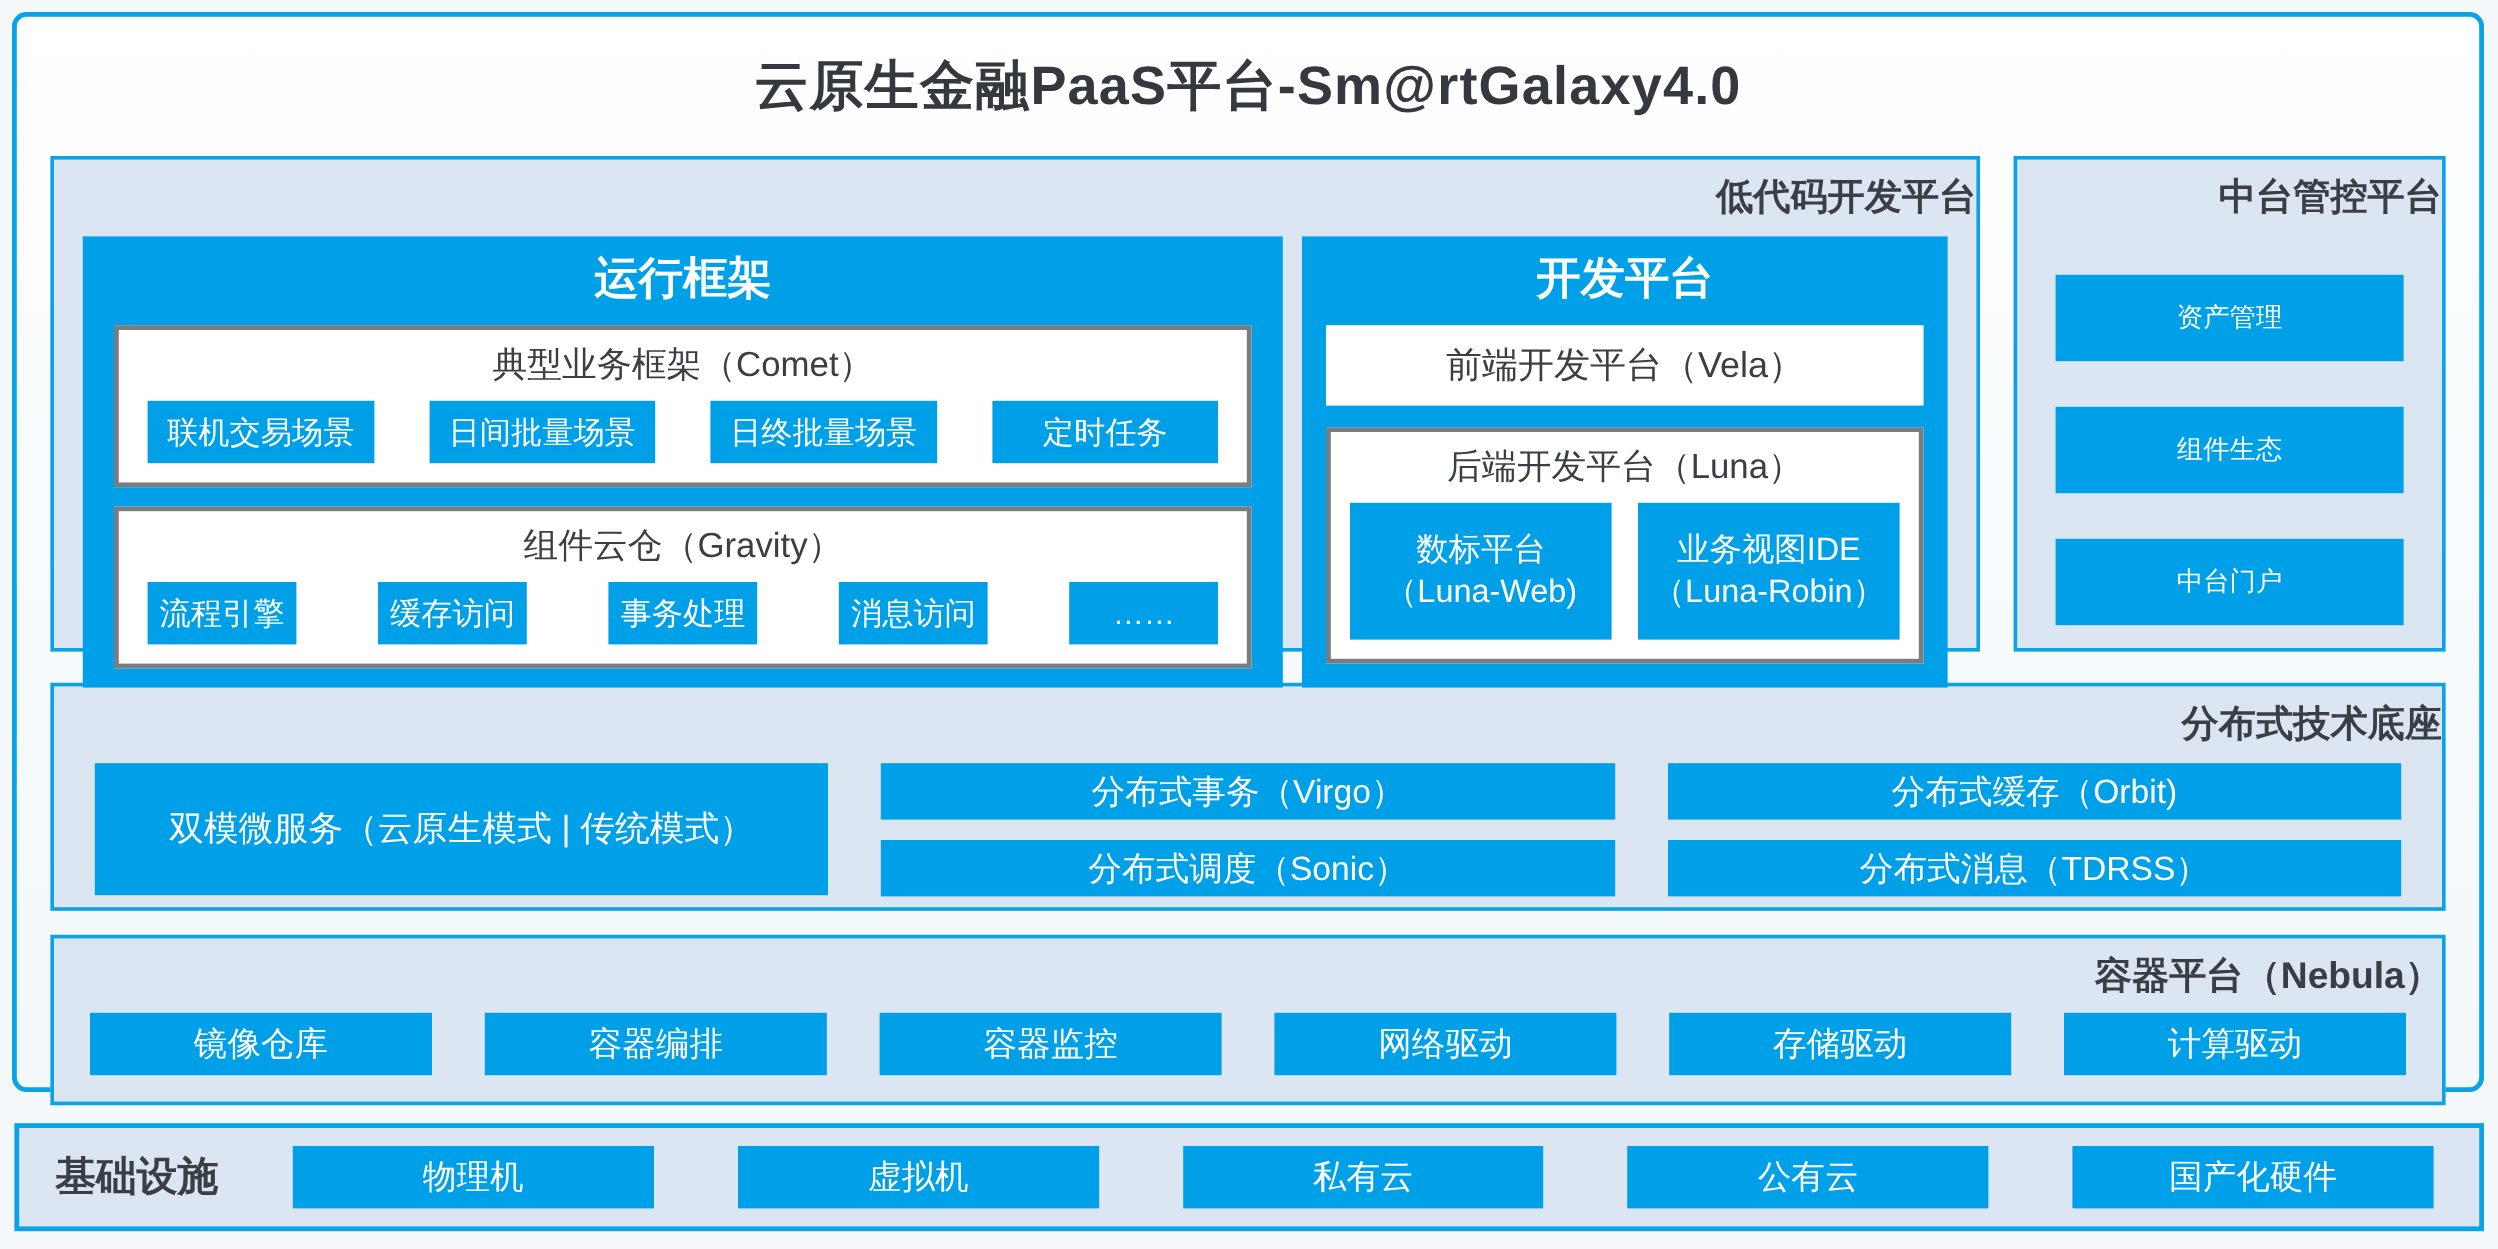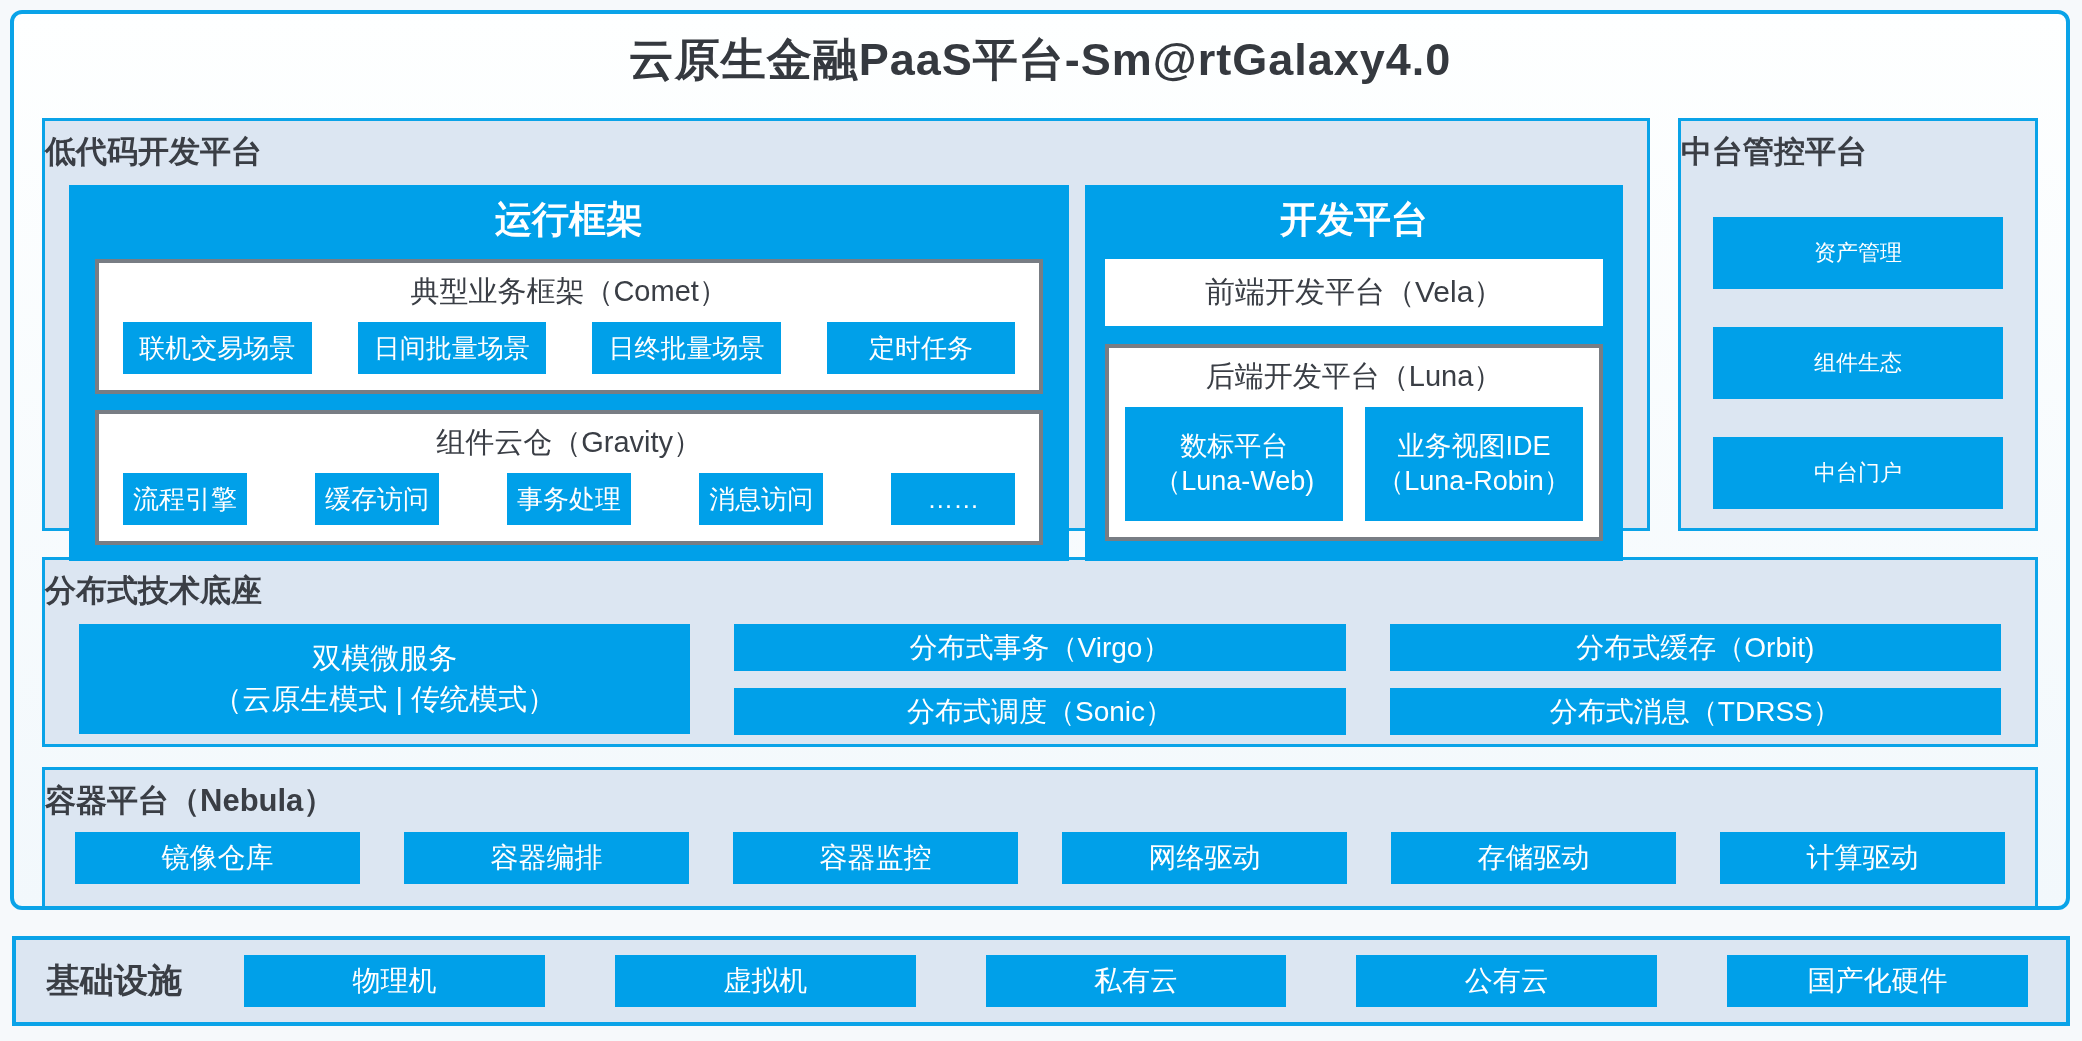--- a/index.html
+++ b/index.html
@@ -14,32 +14,32 @@
   body{
     width:2082px;height:1041px;position:relative;
     background:#f6f9fb;
     font-family:"Liberation Sans","DejaVu Sans",sans-serif;
     color:var(--text-dark);
   }
   .outer{
     position:absolute;left:10px;top:10px;width:2060px;height:900px;
     border:4px solid var(--border-blue);border-radius:12px;
     background:linear-gradient(180deg,#feffff 0%,#f2f8fc 100%);
-    padding:0 28px;
+    padding:12px 28px;
   }
   .page-title{
     margin-top:16px;text-align:center;
     font-size:45px;font-weight:bold;color:#35393f;letter-spacing:1px;
   }
   .panel{
     background:var(--panel-bg);
     border:3px solid var(--border-blue);
   }
   .panel-title{
-    text-align:left;font-size:31px;font-weight:bold;color:var(--text-dark);
+    text-align:right;font-size:31px;font-weight:bold;color:var(--text-dark);
     margin-top:10px;
   }
   .row1{display:flex;gap:28px;margin-top:28px;height:413px;}
   .panel-lowcode{flex:1;display:flex;flex-direction:column;}
   .lowcode-body{display:flex;gap:16px;padding:12px 24px 0 24px;flex:1;}
   .bluepanel{background:var(--accent);display:flex;flex-direction:column;margin-bottom:8px;}
   .bp-runtime{flex:1.86;}
   .bp-dev{flex:1;}
   .bluepanel-title{
     color:#fff;font-size:37px;font-weight:bold;text-align:center;
@@ -64,21 +64,21 @@
   .luna-box{margin:0 20px 20px 20px;flex:1;display:flex;flex-direction:column;}
   .luna-row{padding:0 16px 16px 16px;gap:22px;flex:1;}
   .btn.two-line{flex-direction:column;line-height:1.3;font-size:27px;height:auto;min-height:86px;}
   
   .panel-mid{width:360px;flex:none;}
   .mid-btns{display:flex;flex-direction:column;gap:38px;margin:44px 32px 0 32px;}
   .mid-btns .btn{height:72px;font-size:22px;flex:none;}
   
   .panel-dist{margin-top:26px;height:190px;}
   .dist-body{display:flex;gap:44px;padding:12px 34px 0 34px;}
-  .btn.dual{flex:1;flex-direction:column;height:110px;font-size:29px;line-height:1.4;}
+  .btn.dual{flex:1;height:110px;font-size:29px;line-height:1.4;}
   .dist-col{flex:1;display:flex;flex-direction:column;gap:17px;}
   .dist-col .btn{height:47px;font-size:28px;flex:none;}
   
   .panel-container{margin-top:20px;height:142px;}
   .panel-container .btnrow{gap:44px;padding:10px 30px 0 30px;}
   .panel-container .btn{font-size:28px;}
   
   .panel-infra{
     position:absolute;left:12px;top:936px;width:2058px;height:90px;
     border:4px solid var(--border-blue);

